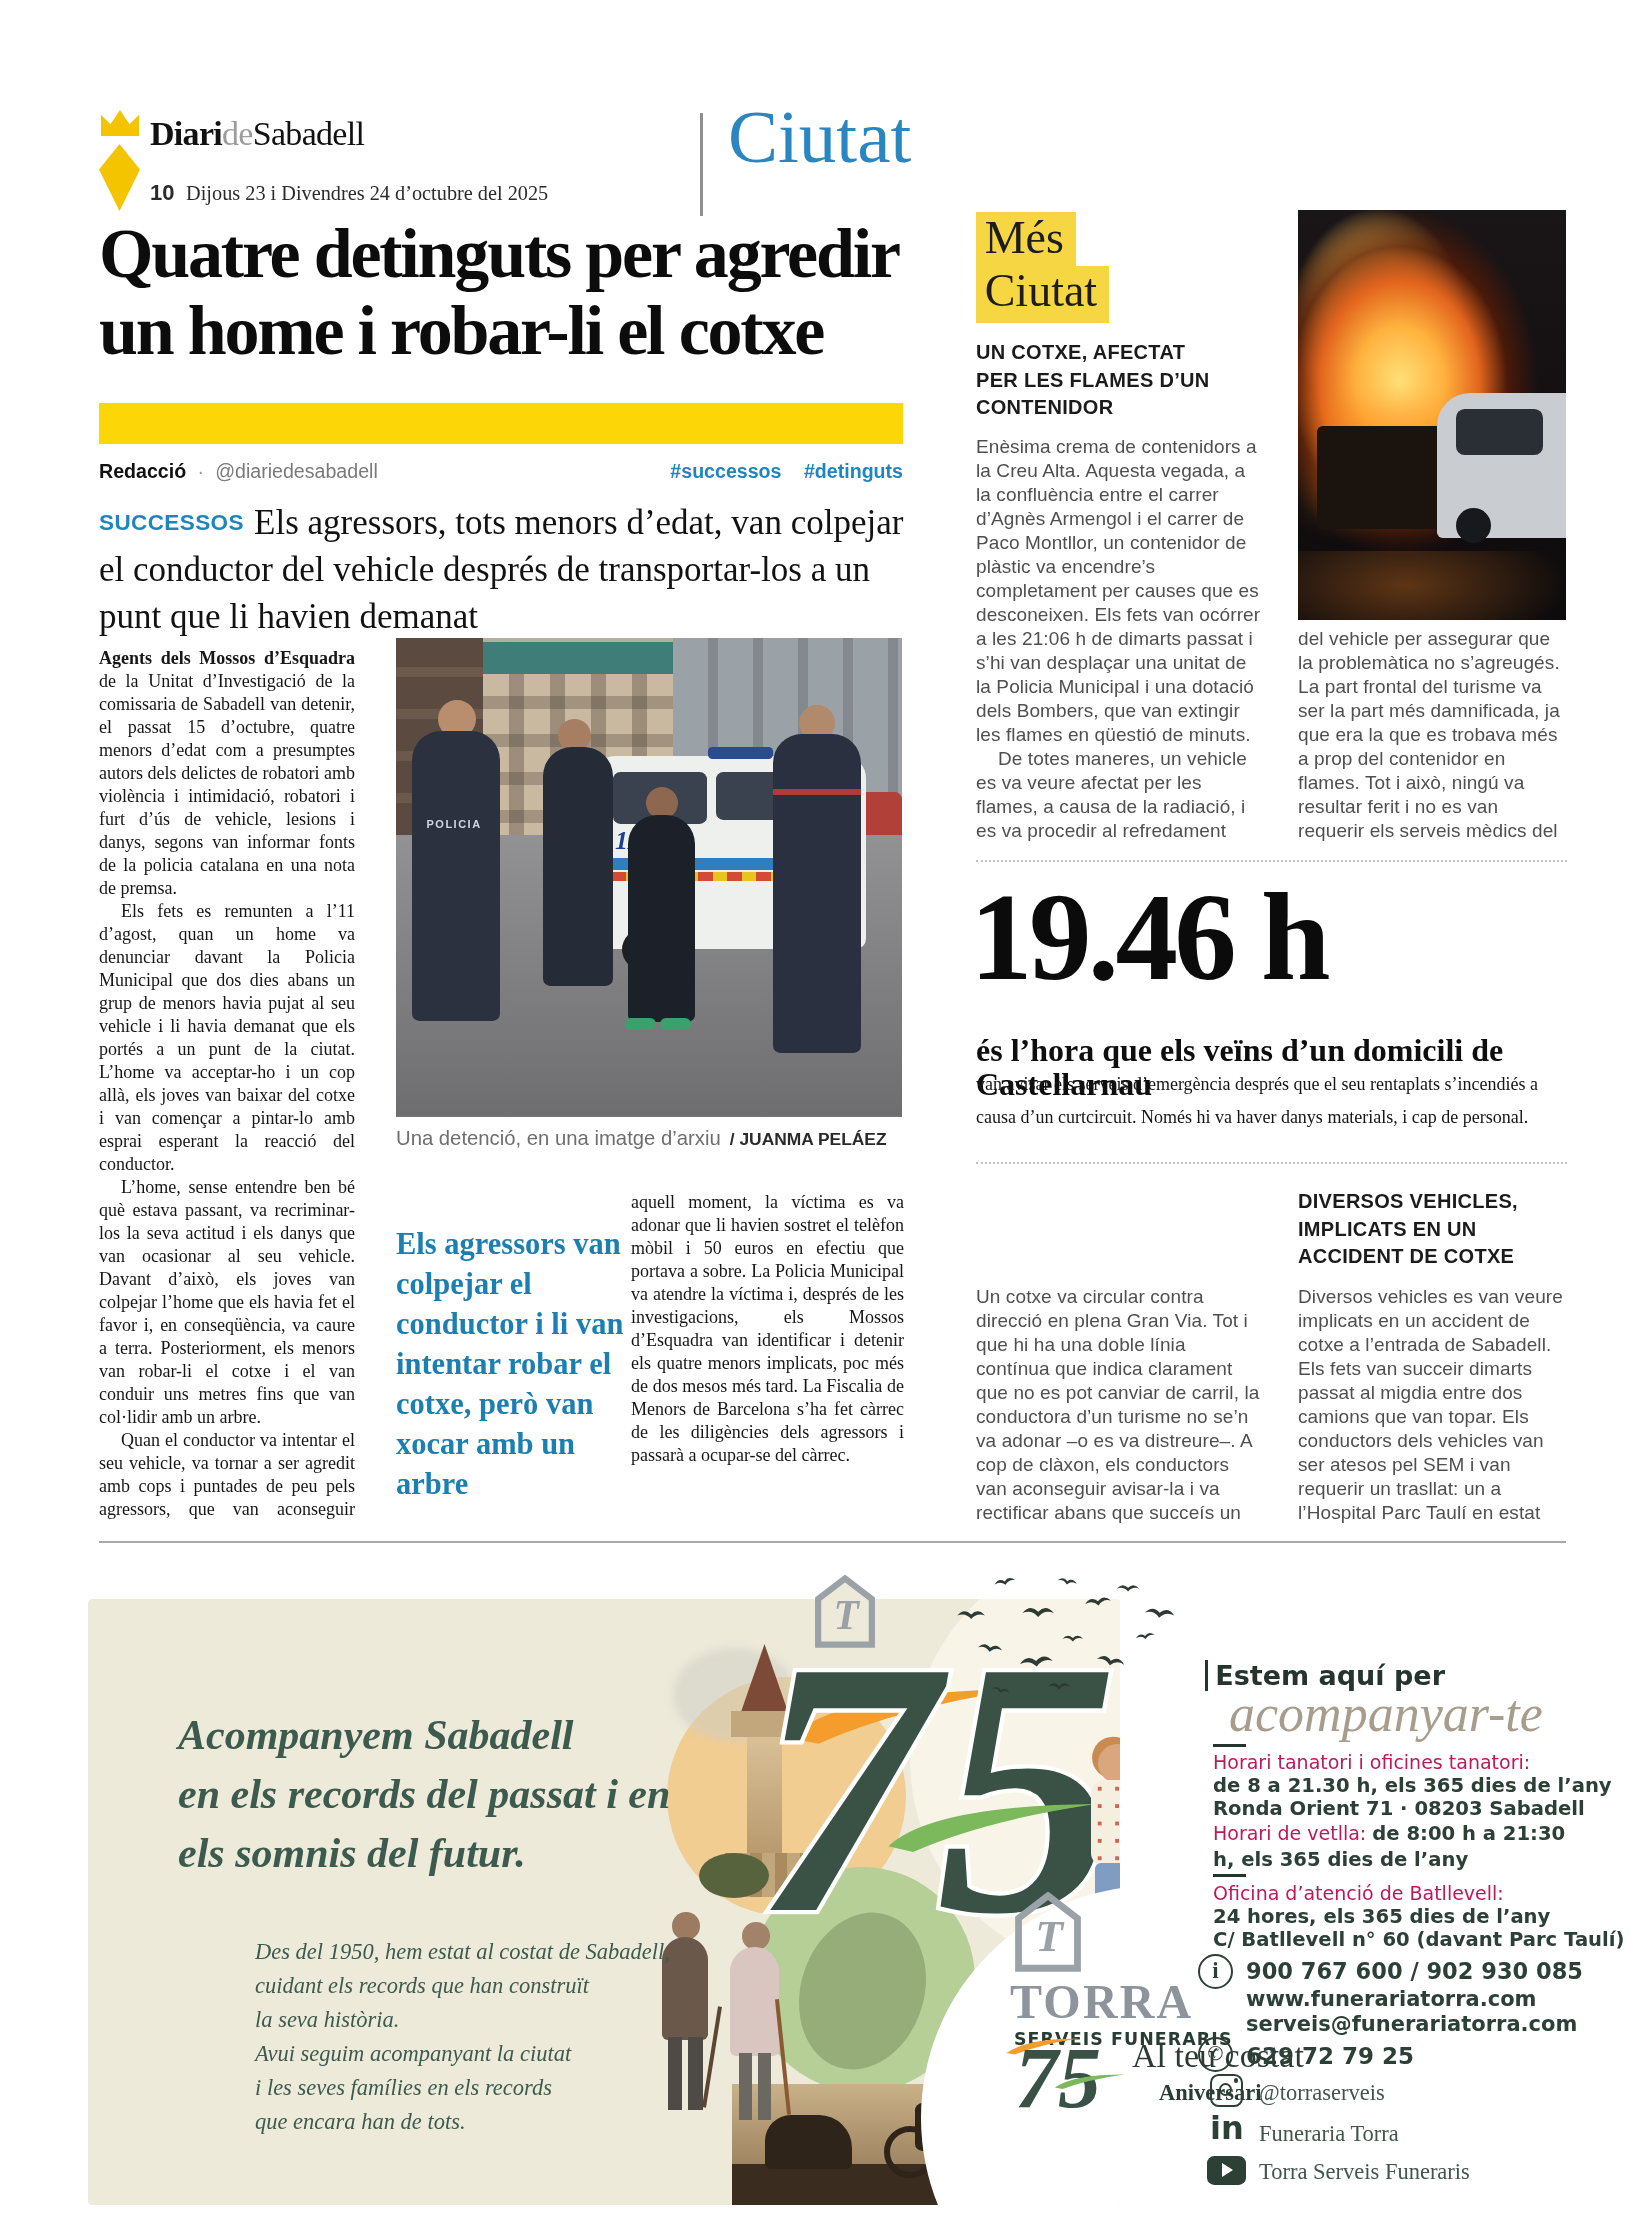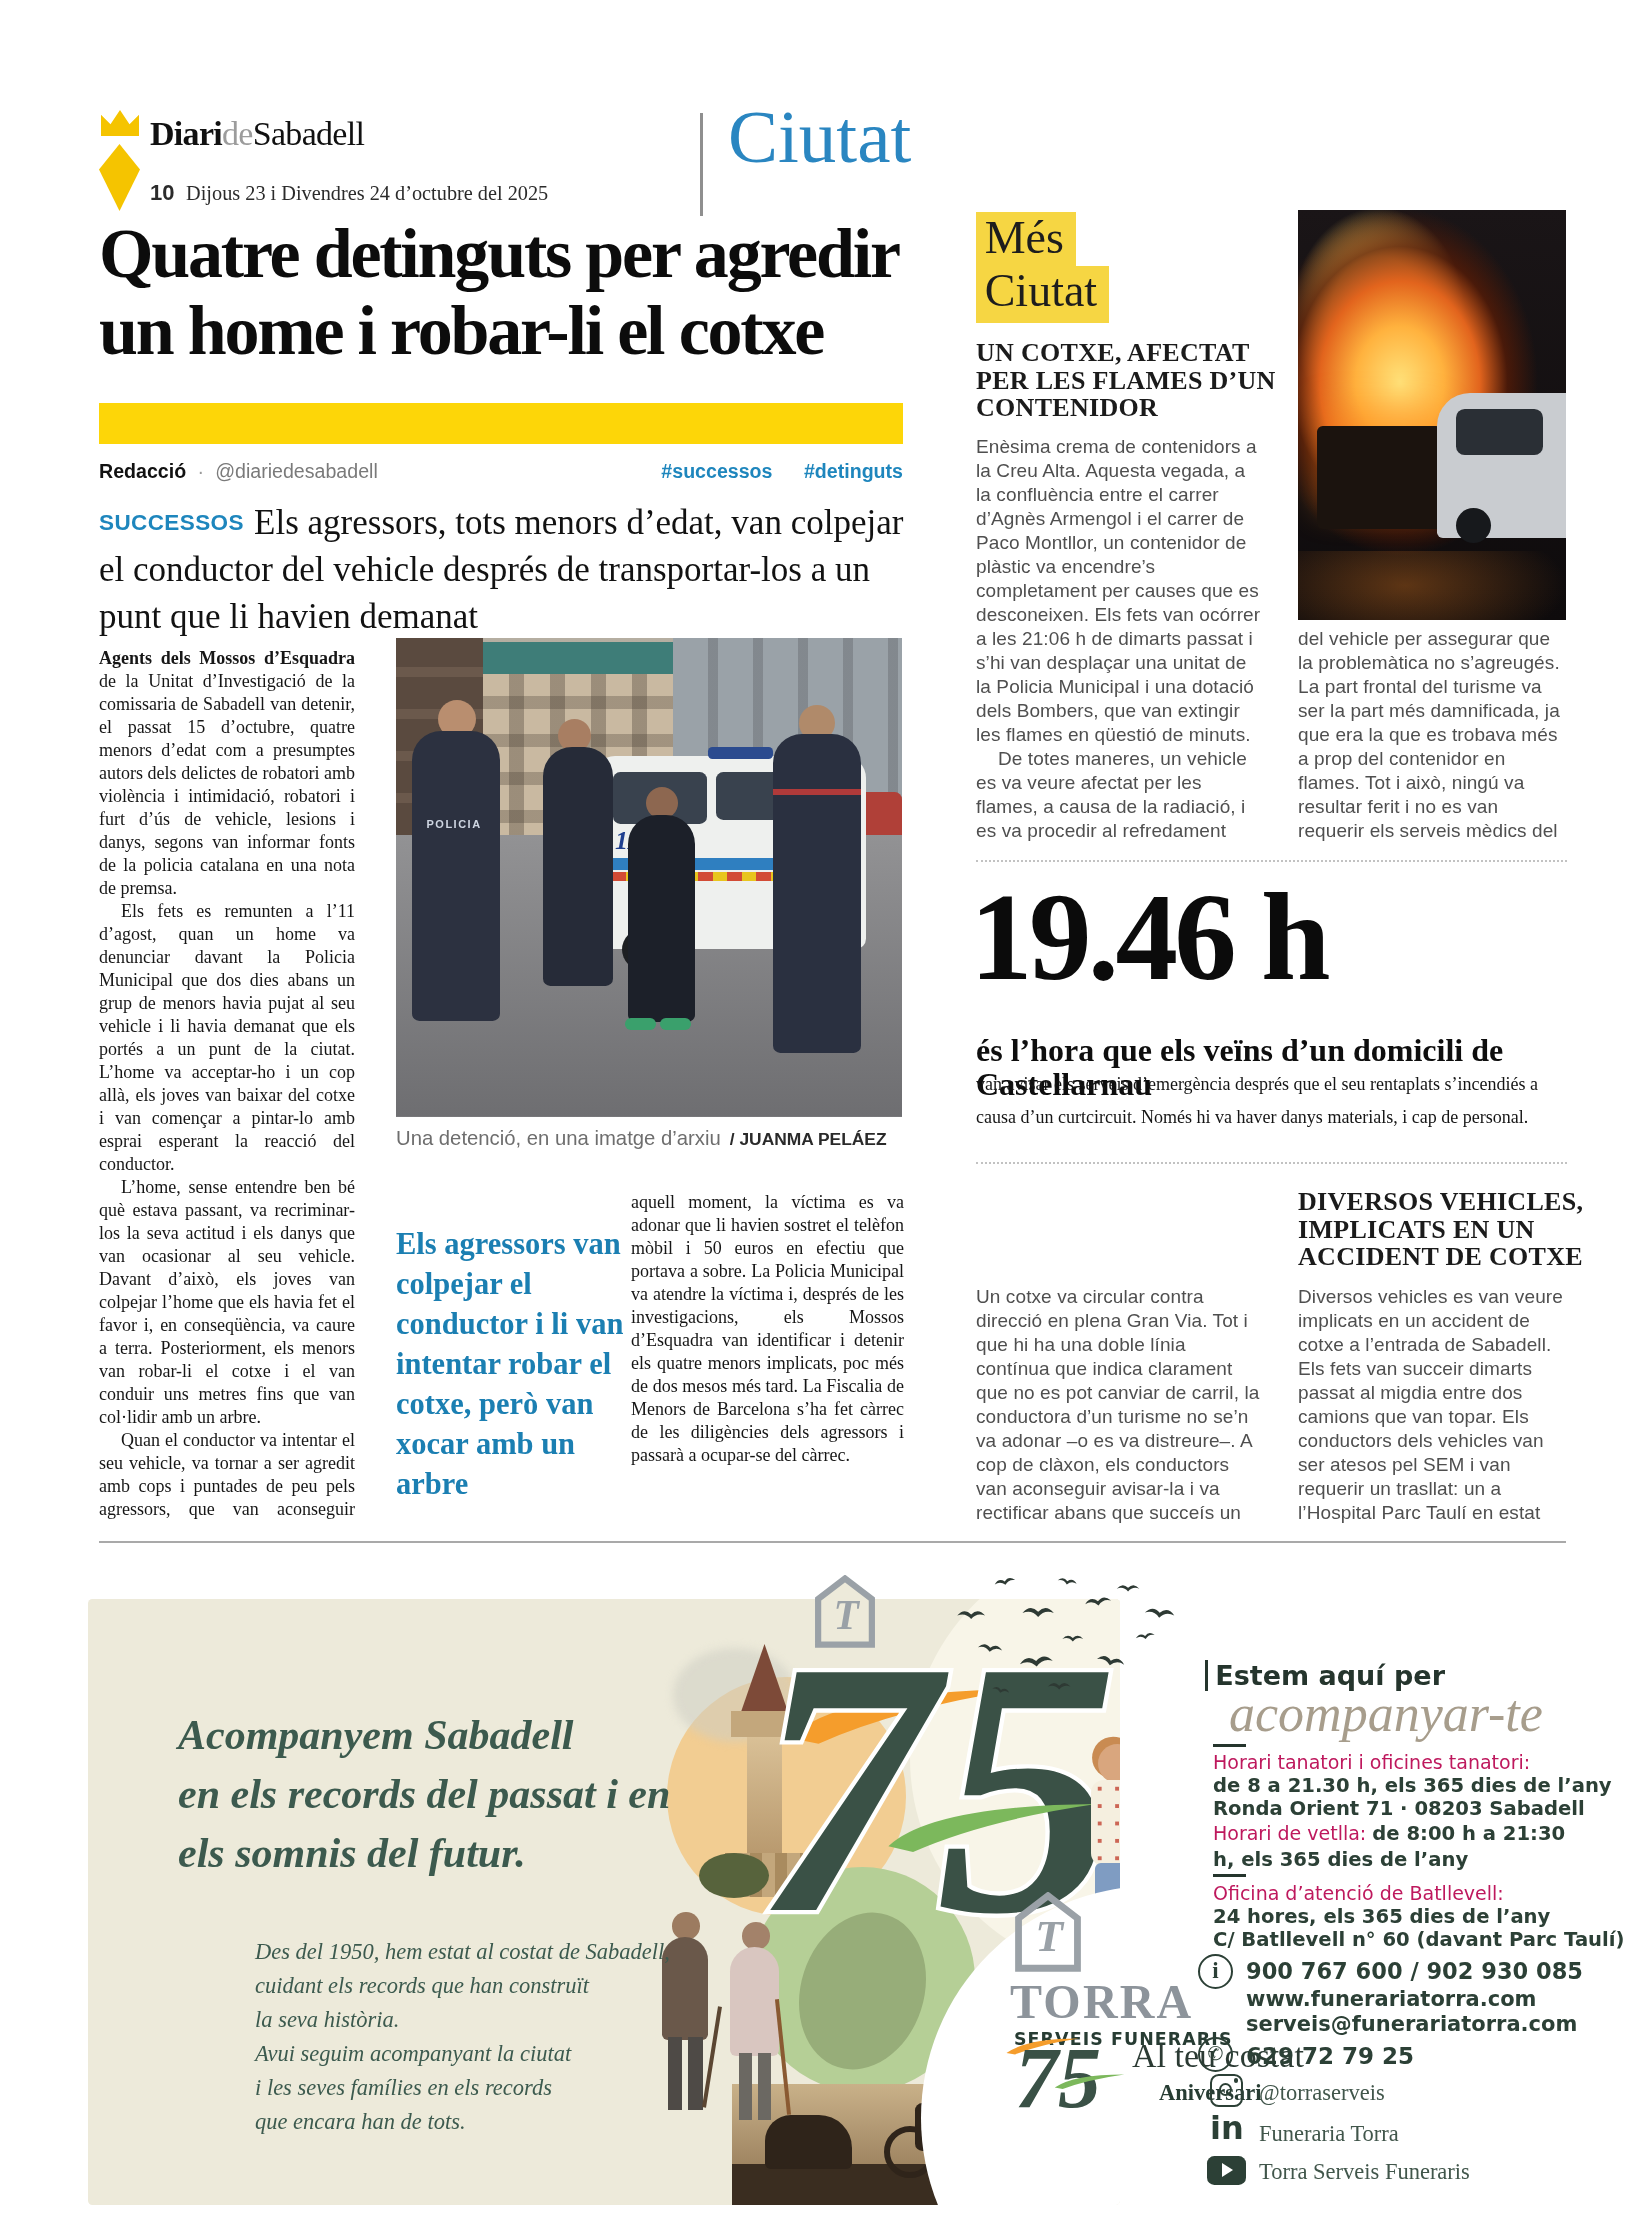--- a/index.html
+++ b/index.html
@@ -6,21 +6,21 @@
   html,body{background:#fff}
   .page{position:relative;width:1651px;height:2227px;background:#fff;overflow:hidden;font-family:"Liberation Sans",sans-serif}
   .abs{position:absolute}
   .serif{font-family:"Liberation Serif",serif}
   .sans{font-family:"Liberation Sans",sans-serif}
   .dvs{font-family:"DejaVu Sans",sans-serif}
   .just{text-align:justify}
   .ind{text-indent:22px}
   .body-l{font-size:18px;line-height:23px;color:#161616}
   .body-r{font-size:19px;line-height:24px;color:#4f4f4f;letter-spacing:0.1px}
-  .hd{font-weight:800;font-size:26px;line-height:27.6px;color:#1b1b1b;letter-spacing:0.3px;font-family:Liberation Serif, serif}
+  .hd{font-weight:800;font-size:20px;line-height:27.6px;color:#1b1b1b;letter-spacing:0.3px;font-family:Liberation Sans, sans-serif}
   .dot-sep{border-top:2.9px dotted #c2c2c2}
   .circle{border-radius:50%}
   .hl{display:inline-block;background:#f6d643;padding:1.5px 11.6px 7.3px 8.7px;font-family:"Liberation Serif",serif;font-size:46px;line-height:48px;color:#1d1d1d}
   .contact-label{font-family:"DejaVu Sans",sans-serif;font-size:19px;color:#be185d}
   .contact-bold{font-family:"DejaVu Sans",sans-serif;font-weight:700;font-size:19.6px;color:#2c4036}
   .soc-label{font-family:"Liberation Serif",serif;font-size:22.5px;color:#41564b}
   .fig{border-radius:29px 29px 7.3px 7.3px}
 </style>
 </head>
 <body>
@@ -44,21 +44,21 @@
   <div class="abs serif" style="left:99px;top:292px;width:820px;font-weight:700;font-size:70px;line-height:77px;letter-spacing:-2.2px;color:#0c0c0c">un home i robar-li el cotxe</div>
 
   <div class="abs" style="left:99px;top:403px;width:804px;height:41px;background:#fdd608"></div>
 
   <div class="abs" style="left:99px;top:460px;width:804px;font-size:19.6px">
     <span style="font-weight:700;color:#111">Redacció</span>
     <span style="color:#999;margin:0 5.8px">·</span>
     <span style="color:#7a7a7a">@diariedesabadell</span>
     <span class="abs" style="right:0;top:0;font-weight:700;color:#1e86bd">
       <span>#successos</span>
-      <span style="margin-left:26px">#detinguts</span>
+      <span style="margin-left:17px">#detinguts</span>
     </span>
   </div>
 
   <div class="abs" style="left:99px;top:499px;width:816px">
     <span class="sans" style="font-weight:800;font-size:22.5px;color:#1e86bd;letter-spacing:0.4px;margin-right:10.2px;vertical-align:4.4px">SUCCESSOS</span><span class="serif" style="font-size:35px;line-height:47px;color:#121212">Els agressors, tots menors d’edat, van colpejar el conductor del vehicle després de transportar-los a un punt que li havien demanat</span>
   </div>
 
   <div class="abs serif just body-l" style="left:99px;top:647px;width:256px;height:878px;overflow:hidden">
     <p><span style="font-weight:700">Agents dels Mossos d’Esquadra</span><span> de la Unitat d’Investigació de la comissaria de Sabadell van detenir, el passat 15 d’octubre, quatre menors d’edat com a presumptes autors dels delictes de robatori amb violència i intimidació, robatori i furt d’ús de vehicle, lesions i danys, segons van informar fonts de la policia catalana en una nota de premsa.</span></p>
     <p class="ind">Els fets es remunten a l’11 d’agost, quan un home va denunciar davant la Policia Municipal que dos dies abans un grup de menors havia pujat al seu vehicle i li havia demanat que els portés a un punt de la ciutat. L’home va acceptar-ho i un cop allà, els joves van baixar del cotxe i van començar a pintar-lo amb esprai esperant la reacció del conductor.</p>

